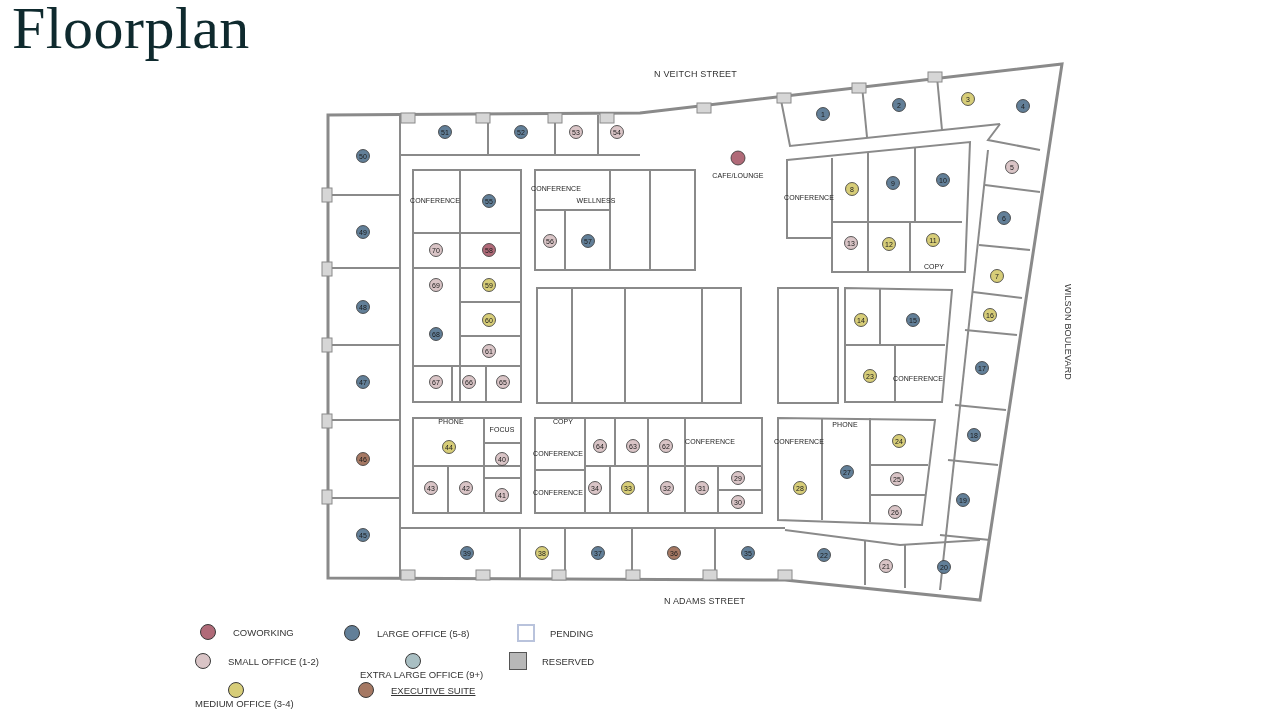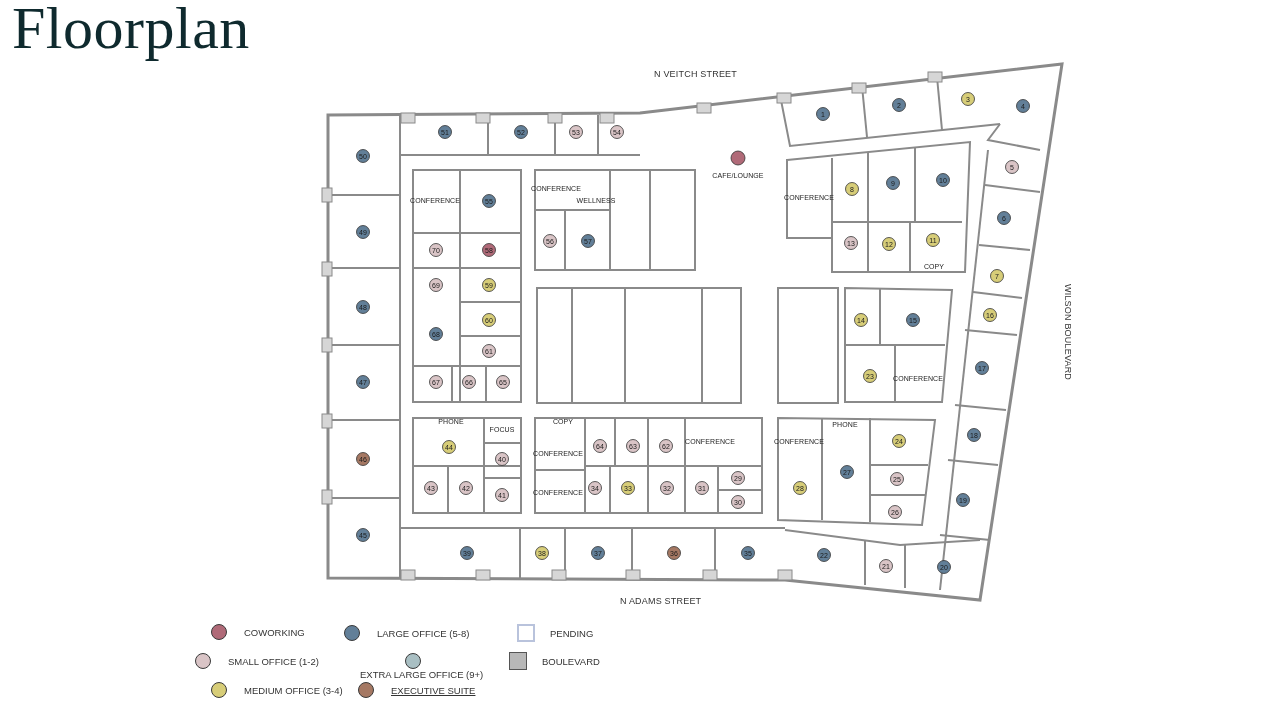--- a/index.html
+++ b/index.html
@@ -437,33 +437,33 @@
         <circle cx="436" cy="250" r="6.5" fill="#d9c4c6" stroke="#333" stroke-width="0.8"></circle>
         <text x="436" y="250.5">70</text>
       </g>
       <g class="marker">
         <circle cx="738" cy="158" r="7" fill="#b06a78" stroke="#333" stroke-width="0.8"></circle>
       </g>
     </g>
 </svg>
 
 <div class="street" style="left:633px;top:69px;margin-left:21px;">N VEITCH STREET</div>
-<div class="street" style="left:620px;top:596px;">N ADAMS STREET</div>
+<div class="street" style="left:664px;top:596px;">N ADAMS STREET</div>
 <div class="street v" style="left:1063px;top:284px;">WILSON BOULEVARD</div>
 
 <div class="legend">
-  <div class="lg-item" style="left:16px;top:2px;justify-content:space-between;">
+  <div class="lg-item" style="left:5px;top:2px;justify-content:space-between;">
     <span class="lg-dot" style="background:#b06a78"></span>
     <span>COWORKING</span>
   </div>
   <div class="lg-item" style="left:0;top:31px;">
     <span class="lg-dot" style="background:#d9c4c6"></span>
     <span>SMALL OFFICE (1-2)</span>
   </div>
-  <div class="lg-item" style="left:16px;top:60px;">
+  <div class="lg-item" style="left:0;top:60px;flex-direction:column;">
     <span class="lg-dot" style="background:#d7cd78"></span>
     <span>MEDIUM OFFICE (3-4)</span>
   </div>
   <div class="lg-item" style="left:149px;top:3px;">
     <span class="lg-dot" style="background:#627f98"></span>
     <span>LARGE OFFICE (5-8)</span>
   </div>
   <div class="lg-item" style="left:165px;top:31px;flex-direction:column;">
     <span class="lg-dot" style="background:#a9bfc3"></span>
     <span>EXTRA LARGE OFFICE (9+)</span>
@@ -471,15 +471,15 @@
   <div class="lg-item" style="left:163px;top:60px;text-decoration:underline;">
     <span class="lg-dot" style="background:#a57863"></span>
     <span>EXECUTIVE SUITE</span>
   </div>
   <div class="lg-item" style="left:314px;top:2px;padding-left:8px;">
     <span class="lg-sq" style="border:2px solid #b9c3dc;background:#fff"></span>
     <span>PENDING</span>
   </div>
   <div class="lg-item" style="left:314px;top:30px;">
     <span class="lg-sq" style="border:1px solid #555;background:#b8b8b8"></span>
-    <span>BOULEVARD</span>
+    <span>RESERVED</span>
   </div>
 </div>
 
 </body></html>

